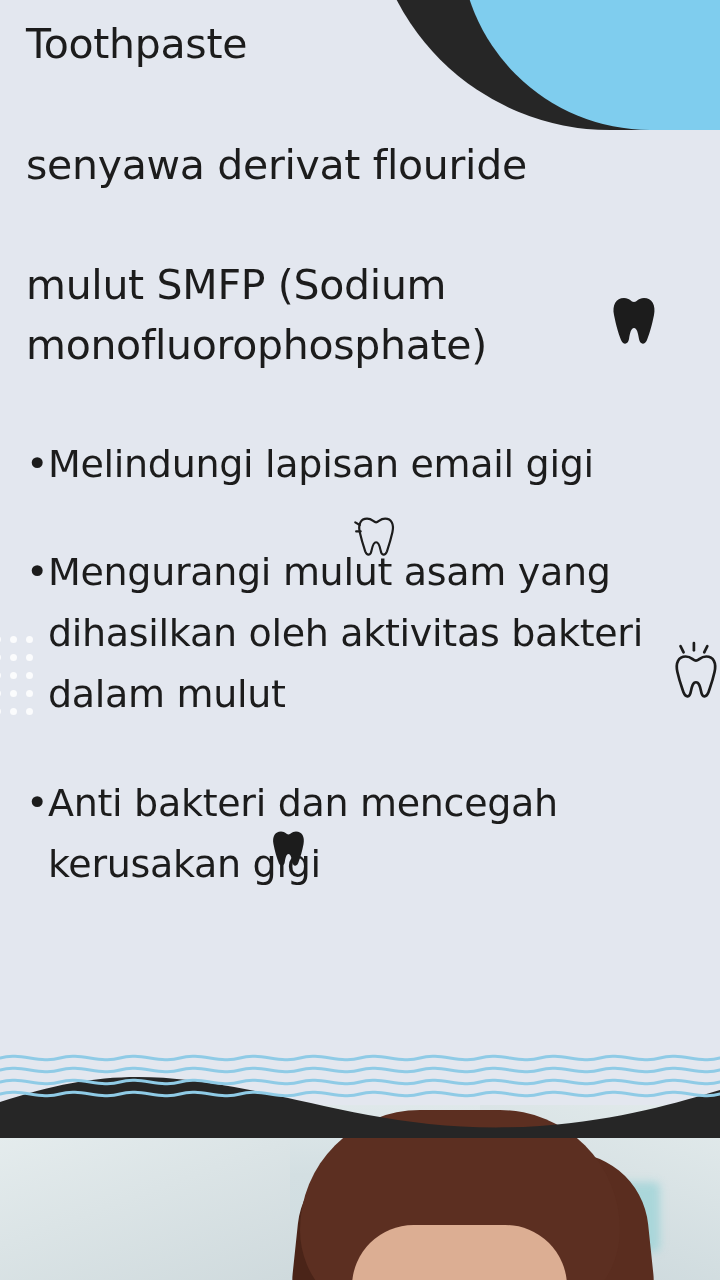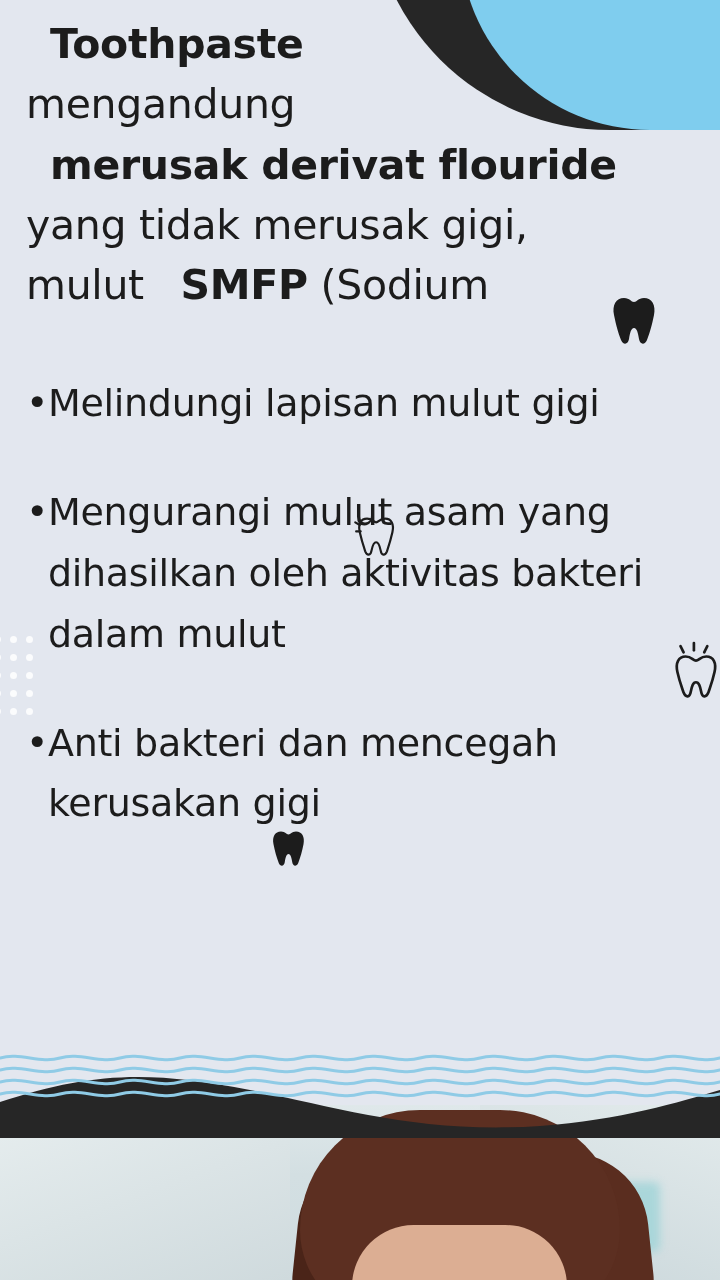--- a/index.html
+++ b/index.html
@@ -69,22 +69,21 @@
     width: 664px;
   }
   .headline {
     font-size: 41px;
     line-height: 1.47;
     color: #1c1c1c;
     font-weight: 400;
     letter-spacing: -0.3px;
   }
   .headline b {
-    font-weight: 700;
-    margin-left: 24px;
+    font-weight: 400;
   }
 
   .bullets {
     margin-top: 58px;
   }
   .bullet {
     display: flex;
     align-items: flex-start;
     font-size: 38px;
     line-height: 1.6;
@@ -232,30 +231,31 @@
       <span style="left:32px;top:54px"></span>
     <span style="left:0px;top:72px"></span>
       <span style="left:16px;top:72px"></span>
       <span style="left:32px;top:72px"></span>
   </div>
 
   <div class="content">
 
     <div class="headline">
       <b>Toothpaste</b><br>
-      <span>mengandung</span><br>
-      <b>merusak derivat flouride</b><br>
-      <span>yang tidak merusak gigi,</span><br>
+      <br>
+      <b>senyawa derivat flouride</b><br>
+      <br>
       <span>mulut </span><b>SMFP</b><span> (Sodium</span><br>
+      <span>monofluorophosphate)</span>
     </div>
 
     <div class="bullets">
       <div class="bullet b1">
         <span class="dot">•</span>
-        <span class="btxt">Melindungi lapisan mulut gigi</span>
+        <span class="btxt">Melindungi lapisan email gigi</span>
       </div>
       <div class="bullet b2">
         <span class="dot">•</span>
         <span class="btxt">Mengurangi mulut asam yang dihasilkan oleh aktivitas bakteri dalam mulut</span>
       </div>
       <div class="bullet b3">
         <span class="dot">•</span>
         <span class="btxt">Anti bakteri dan mencegah kerusakan gigi</span>
       </div>
     </div>

